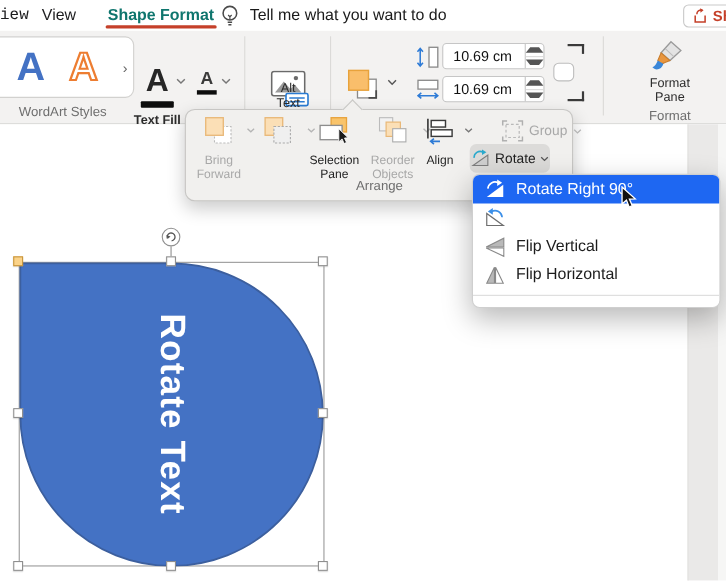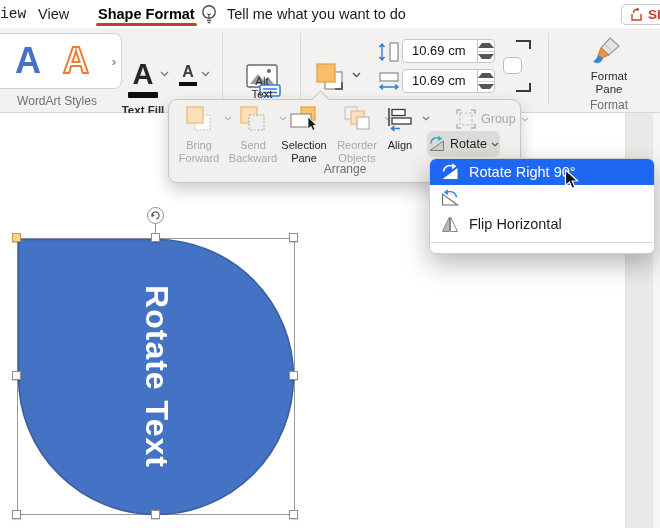--- a/index.html
+++ b/index.html
@@ -2,21 +2,21 @@
 <html><head>
 <meta charset="utf-8">
 <style>
   * { margin:0; padding:0; box-sizing:border-box; }
   body { font-family:"Liberation Sans", sans-serif; background:#fff; }
   .stage { position:relative; width:660px; height:528px; overflow:hidden; background:#fff; }
 
   
   .menubar { position:absolute; left:0; top:0; width:660px; height:28px; background:#fff; }
   .mtab { position:absolute; top:0; height:28px; line-height:28px; font-size:14.5px; color:#1d1d1f; white-space:nowrap; }
-  .mtab.active { color:#000000; font-weight:700; }
+  .mtab.active { color:#0f766e; font-weight:700; }
   .mtab.active::after { content:""; position:absolute; left:-2px; right:-2px; bottom:2px; height:3px; border-radius:2px; background:#c5402a; }
   .bulb { position:absolute; left:200px; top:4px; }
   .tellme { position:absolute; left:227px; top:0; height:28px; line-height:28px; font-size:14.5px; color:#1a1a1a; white-space:nowrap; }
   .share-btn { position:absolute; left:621px; top:4px; height:21px; display:flex; align-items:center; gap:4px; padding:0 8px 0 7px; background:#fff; border:1px solid #c9c9c9; border-radius:5px; }
   .share-btn span { font-size:13.5px; color:#c5402a; font-weight:600; white-space:nowrap; }
 
   
   .ribbon { position:absolute; left:0; top:28px; width:660px; height:85px; background:#f3f2f1; border-bottom:1px solid #d8d7d5; }
   .vsep { position:absolute; top:5px; width:1px; height:72px; background:#dbdad8; }
   .glabel { position:absolute; font-size:12px; color:#6e6e6e; text-align:center; white-space:nowrap; }
@@ -258,21 +258,20 @@
     </div>
 
     <div class="pbtn dis" style="left:56px; width:56px;">
       <svg width="26" height="26" viewBox="0 0 26 26">
         <rect x="1" y="1" width="16" height="16" fill="#fbdfb6" stroke="#e9b878" stroke-width="1.2"></rect>
         <rect x="9" y="9" width="15" height="15" fill="#efefef" stroke="#aaa" stroke-width="1" stroke-dasharray="2 1.5"></rect>
       </svg>
       <svg class="pchev" style="left:54px; top:10px; position:absolute;" width="8" height="5" viewBox="0 0 8 5">
           <path d="M1 1 L4 3.8 L7 1" stroke="#b5b5b5" stroke-width="1.2" fill="none"></path>
         </svg>
-      <div class="plabel">Send Backward</div>
     </div>
 
     <div class="pbtn" style="left:106px; width:58px;">
       <svg width="28" height="26" viewBox="0 0 28 26">
         <rect x="11" y="1" width="14" height="13" fill="#f9c46b" stroke="#e8a33d" stroke-width="1.2"></rect>
         <rect x="1" y="8" width="20" height="13" fill="#fff" stroke="#8d8d8d" stroke-width="1.2"></rect>
         <path d="M18 11 L18 23 L21 20.3 L22.8 24.5 L25 23.5 L23.2 19.5 L26.5 19.3 Z" fill="#1a1a1a" stroke="#fff" stroke-width="0.8"></path>
       </svg>
       <div class="plabel">Selection Pane</div>
     </div>
@@ -344,20 +343,29 @@
         <svg width="20" height="20" viewBox="0 0 20 20">
           <polygon points="2.5,17 17.5,17 2.5,6" fill="#fff" stroke="#6e6e6e" stroke-width="1.1"></polygon>
           <path d="M16.5 9.5 A 6.5 6.5 0 0 0 7 4.2" fill="none" stroke="#3b8fe8" stroke-width="1.5"></path>
           <polygon points="8,1.2 3.5,4.2 8,7.2" fill="#3b8fe8"></polygon>
         </svg>
       </div>
     </div>
     <div class="mi">
       <div class="ic">
         <svg width="20" height="20" viewBox="0 0 20 20">
+          <polygon points="2,10.5 18,2.5 18,10.5" fill="#b9b9b9" stroke="#8a8a8a" stroke-width="1"></polygon>
+          <polygon points="2,11.5 18,11.5 18,19" fill="#fff" stroke="#8a8a8a" stroke-width="1"></polygon>
+        </svg>
+      </div>
+      <span>Flip Vertical</span>
+    </div>
+    <div class="mi">
+      <div class="ic">
+        <svg width="20" height="20" viewBox="0 0 20 20">
           <polygon points="2.5,17.5 9.5,3 9.5,17.5" fill="#b9b9b9" stroke="#8a8a8a" stroke-width="1"></polygon>
           <polygon points="10.5,17.5 10.5,3 17.5,17.5" fill="#fff" stroke="#8a8a8a" stroke-width="1"></polygon>
         </svg>
       </div>
       <span>Flip Horizontal</span>
     </div>
     <div class="msep"></div>
   </div>
 
   <div class="cursor">

